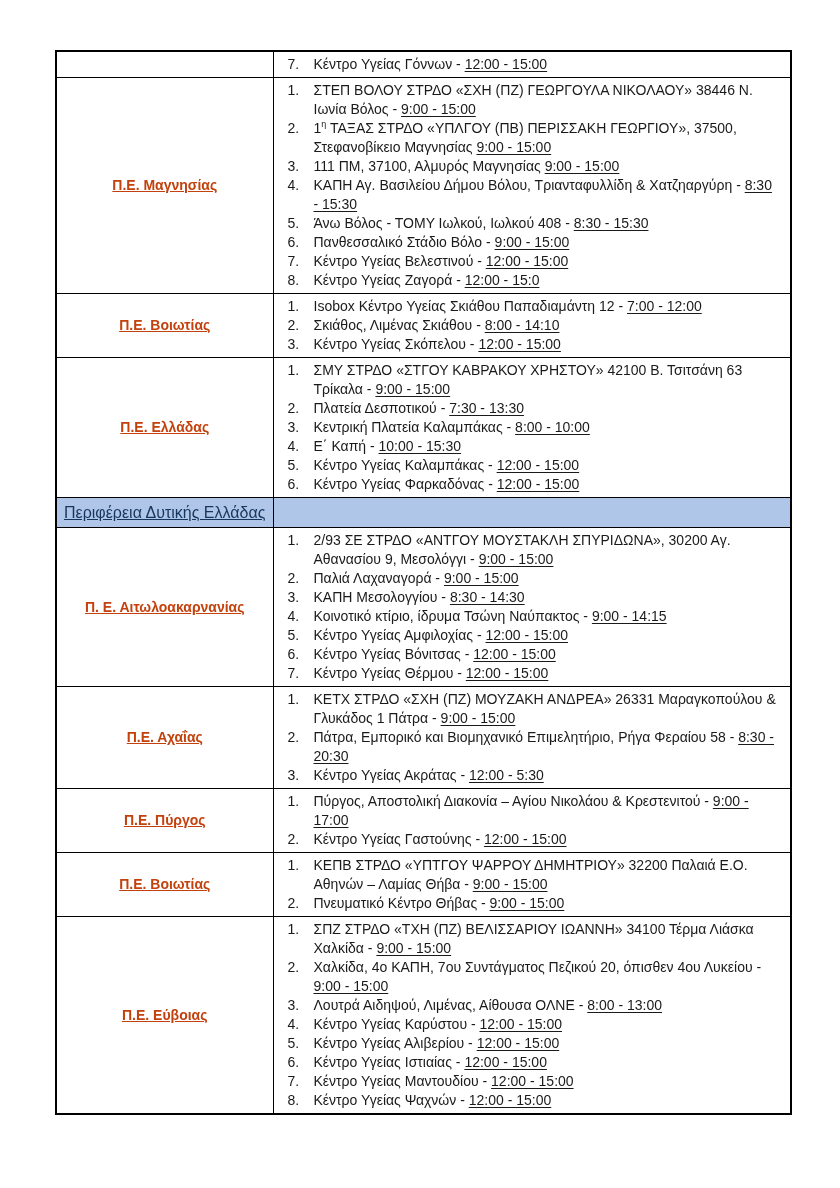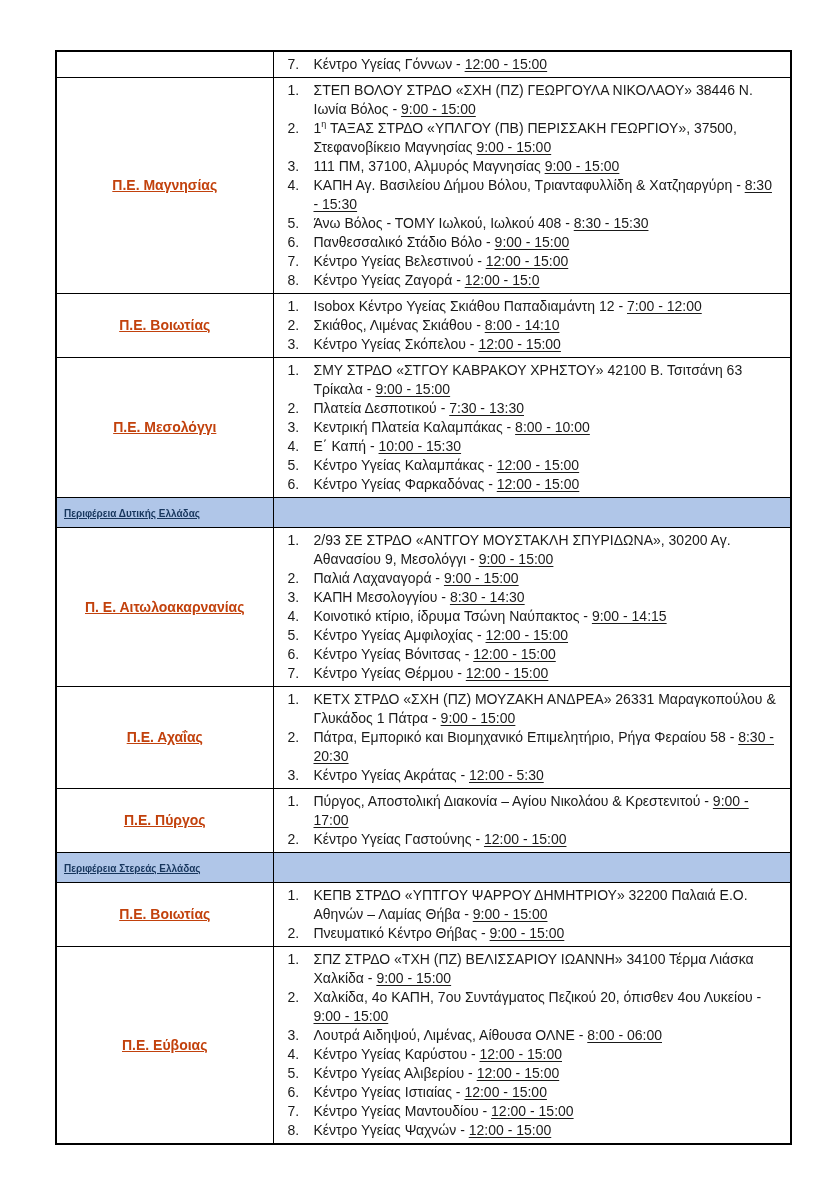--- a/index.html
+++ b/index.html
@@ -60,23 +60,23 @@
     text-decoration: underline;
     text-underline-offset: 2px;
   }
   tr.group-row td {
     background: #B0C6E8;
     height: 25px;
   }
   td.group-cell-left { text-align: left; padding: 2px 4px 2px 7px; }
   .group-label {
     color: #17365D;
-    font-weight: bold;
+    font-weight: normal;
     text-decoration: underline;
-    font-size: 10px;
+    font-size: 16px;
     white-space: nowrap;
   }
   sup { font-size: 9px; line-height: 0; }
 </style>
 </head>
 <body>
 
 <div class="page">
   <table class="schedule">
     <colgroup>
@@ -141,21 +141,21 @@
               <span class="item-num">2.</span>
               <span class="item-body">Σκιάθος, Λιμένας Σκιάθου - <span class="time">8:00 - 14:10</span></span>
             </div>
             <div class="item">
               <span class="item-num">3.</span>
               <span class="item-body">Κέντρο Υγείας Σκόπελου - <span class="time">12:00 - 15:00</span></span>
             </div>
           </td>
         </tr>
         <tr class="region-row">
-          <td class="region-cell"><span class="region-link">Π.Ε. Μεσολόγγι</span></td>
+          <td class="region-cell"><span class="region-link">Π.Ε. Ελλάδας</span></td>
           <td class="items-cell">
             <div class="item">
               <span class="item-num">1.</span>
               <span class="item-body">ΣΜΥ ΣΤΡΔΟ «ΣΤΓΟΥ ΚΑΒΡΑΚΟΥ ΧΡΗΣΤΟΥ» 42100 Β. Τσιτσάνη 63 Τρίκαλα - <span class="time">9:00 - 15:00</span></span>
             </div>
             <div class="item">
               <span class="item-num">2.</span>
               <span class="item-body">Πλατεία Δεσποτικού - <span class="time">7:30 - 13:30</span></span>
             </div>
             <div class="item">
@@ -236,24 +236,20 @@
             <div class="item">
               <span class="item-num">1.</span>
               <span class="item-body">Πύργος, Αποστολική Διακονία – Αγίου Νικολάου &amp; Κρεστενιτού - <span class="time">9:00 - 17:00</span></span>
             </div>
             <div class="item">
               <span class="item-num">2.</span>
               <span class="item-body">Κέντρο Υγείας Γαστούνης - <span class="time">12:00 - 15:00</span></span>
             </div>
           </td>
         </tr>
-        <tr class="group-row">
-          <td class="group-cell-left"><span class="group-label">Περιφέρεια Στερεάς Ελλάδας</span></td>
-          <td class="group-cell-right"></td>
-        </tr>
         <tr class="region-row">
           <td class="region-cell"><span class="region-link">Π.Ε. Βοιωτίας</span></td>
           <td class="items-cell">
             <div class="item">
               <span class="item-num">1.</span>
               <span class="item-body">ΚΕΠΒ ΣΤΡΔΟ «ΥΠΤΓΟΥ ΨΑΡΡΟΥ ΔΗΜΗΤΡΙΟΥ» 32200 Παλαιά Ε.Ο. Αθηνών – Λαμίας Θήβα - <span class="time">9:00 - 15:00</span></span>
             </div>
             <div class="item">
               <span class="item-num">2.</span>
               <span class="item-body">Πνευματικό Κέντρο Θήβας - <span class="time">9:00 - 15:00</span></span>
@@ -266,21 +262,21 @@
             <div class="item">
               <span class="item-num">1.</span>
               <span class="item-body">ΣΠΖ ΣΤΡΔΟ «ΤΧΗ (ΠΖ) ΒΕΛΙΣΣΑΡΙΟΥ ΙΩΑΝΝΗ» 34100 Τέρμα Λιάσκα Χαλκίδα - <span class="time">9:00 - 15:00</span></span>
             </div>
             <div class="item">
               <span class="item-num">2.</span>
               <span class="item-body">Χαλκίδα, 4ο ΚΑΠΗ, 7ου Συντάγματος Πεζικού 20, όπισθεν 4ου Λυκείου - <span class="time">9:00 - 15:00</span></span>
             </div>
             <div class="item">
               <span class="item-num">3.</span>
-              <span class="item-body">Λουτρά Αιδηψού, Λιμένας, Αίθουσα ΟΛΝΕ - <span class="time">8:00 - 06:00</span></span>
+              <span class="item-body">Λουτρά Αιδηψού, Λιμένας, Αίθουσα ΟΛΝΕ - <span class="time">8:00 - 13:00</span></span>
             </div>
             <div class="item">
               <span class="item-num">4.</span>
               <span class="item-body">Κέντρο Υγείας Καρύστου - <span class="time">12:00 - 15:00</span></span>
             </div>
             <div class="item">
               <span class="item-num">5.</span>
               <span class="item-body">Κέντρο Υγείας Αλιβερίου - <span class="time">12:00 - 15:00</span></span>
             </div>
             <div class="item">

